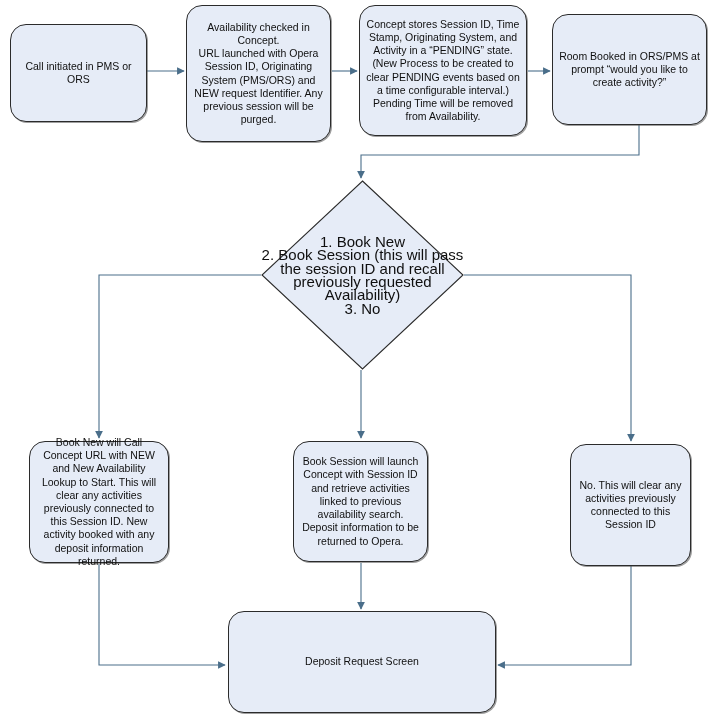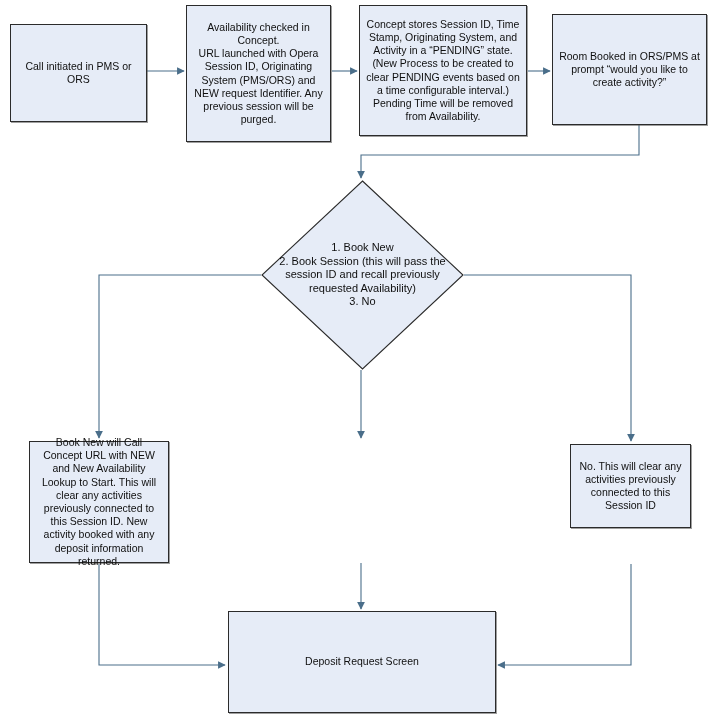--- a/index.html
+++ b/index.html
@@ -23,20 +23,21 @@
     height: 721px;
     pointer-events: none;
   }
   .node {
     position: absolute;
     box-sizing: border-box;
     display: flex;
     align-items: center;
     justify-content: center;
     text-align: center;
+    border-radius: 16px;
   }
   .node-box {
     background: #e6ecf7;
     border: 1px solid #2b2b2b;
     box-shadow: 1px 1px 0 rgba(80,80,80,0.55);
   }
   .node-text {
     font-size: 10.5px;
     line-height: 13.2px;
     color: #0f0f0f;
@@ -50,21 +51,21 @@
   .diamond-shape {
     position: absolute;
     left: 0;
     top: 0;
     width: 100%;
     height: 100%;
   }
   .diamond-label {
     position: relative;
     z-index: 2;
-    font-size: 11px;
+    font-size: 15px;
     line-height: 13.4px;
     color: #0f0f0f;
     white-space: pre-line;
     width: 100%;
     text-align: center;
   }
 </style>
 </head>
 <body>
 
@@ -113,22 +114,25 @@
     </svg>
     <div class="diamond-label">1. Book New
 2. Book Session (this will pass the session ID and recall previously requested Availability)
 3. No</div>
   </div>
 
   <div class="node node-box" style="left:29px; top:441px; width:140px; height:122px;text-align:center;">
     <div class="node-text">Book New will Call Concept URL with NEW and New Availability Lookup to Start. This will clear any activities previously connected to this Session ID. New activity booked with any deposit information returned.</div>
   </div>
 
+  <div class="node node-box" style="left:293px; top:441px; width:135px; height:121px;">
+    <div class="node-text">Book Session will launch Concept with Session ID and retrieve activities linked to previous availability search. Deposit information to be returned to Opera.</div>
+  </div>
 
-  <div class="node node-box" style="left:570px; top:444px; width:121px; height:84px;">
+  <div class="node node-box" style="left:570px; top:444px; width:121px; height:122px;">
     <div class="node-text">No. This will clear any activities previously connected to this Session ID</div>
   </div>
 
   <div class="node node-box" style="left:228px; top:611px; width:268px; height:102px;">
     <div class="node-text">Deposit Request Screen</div>
   </div>
 
 </div>
 
 </body></html>

